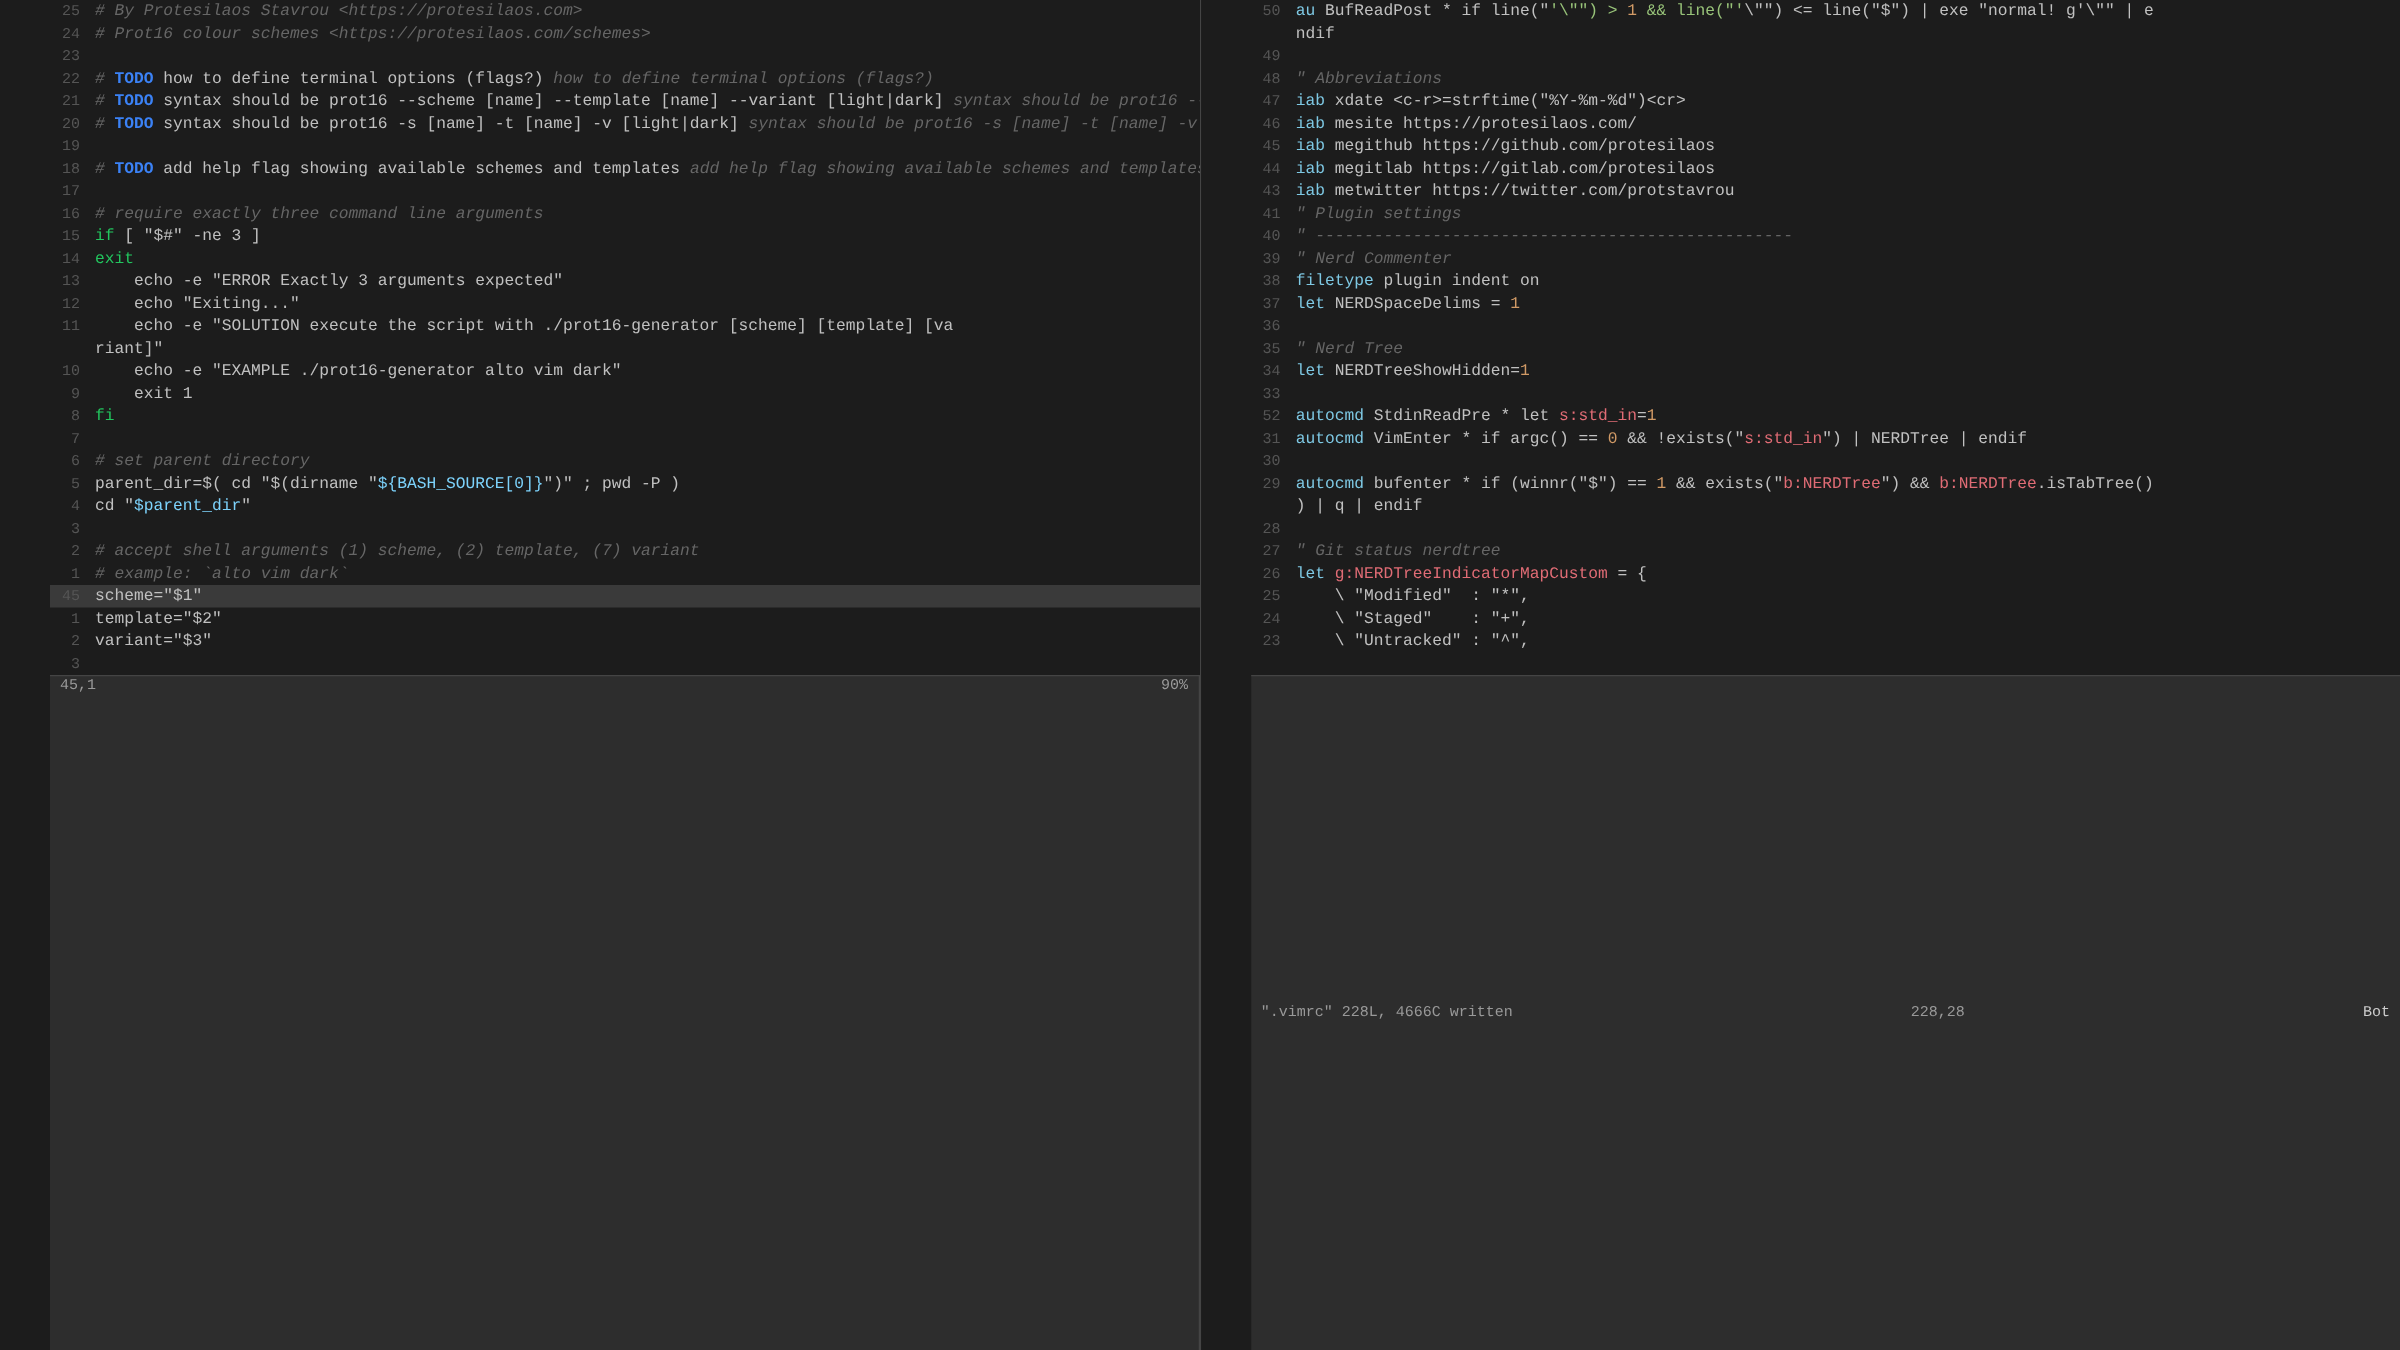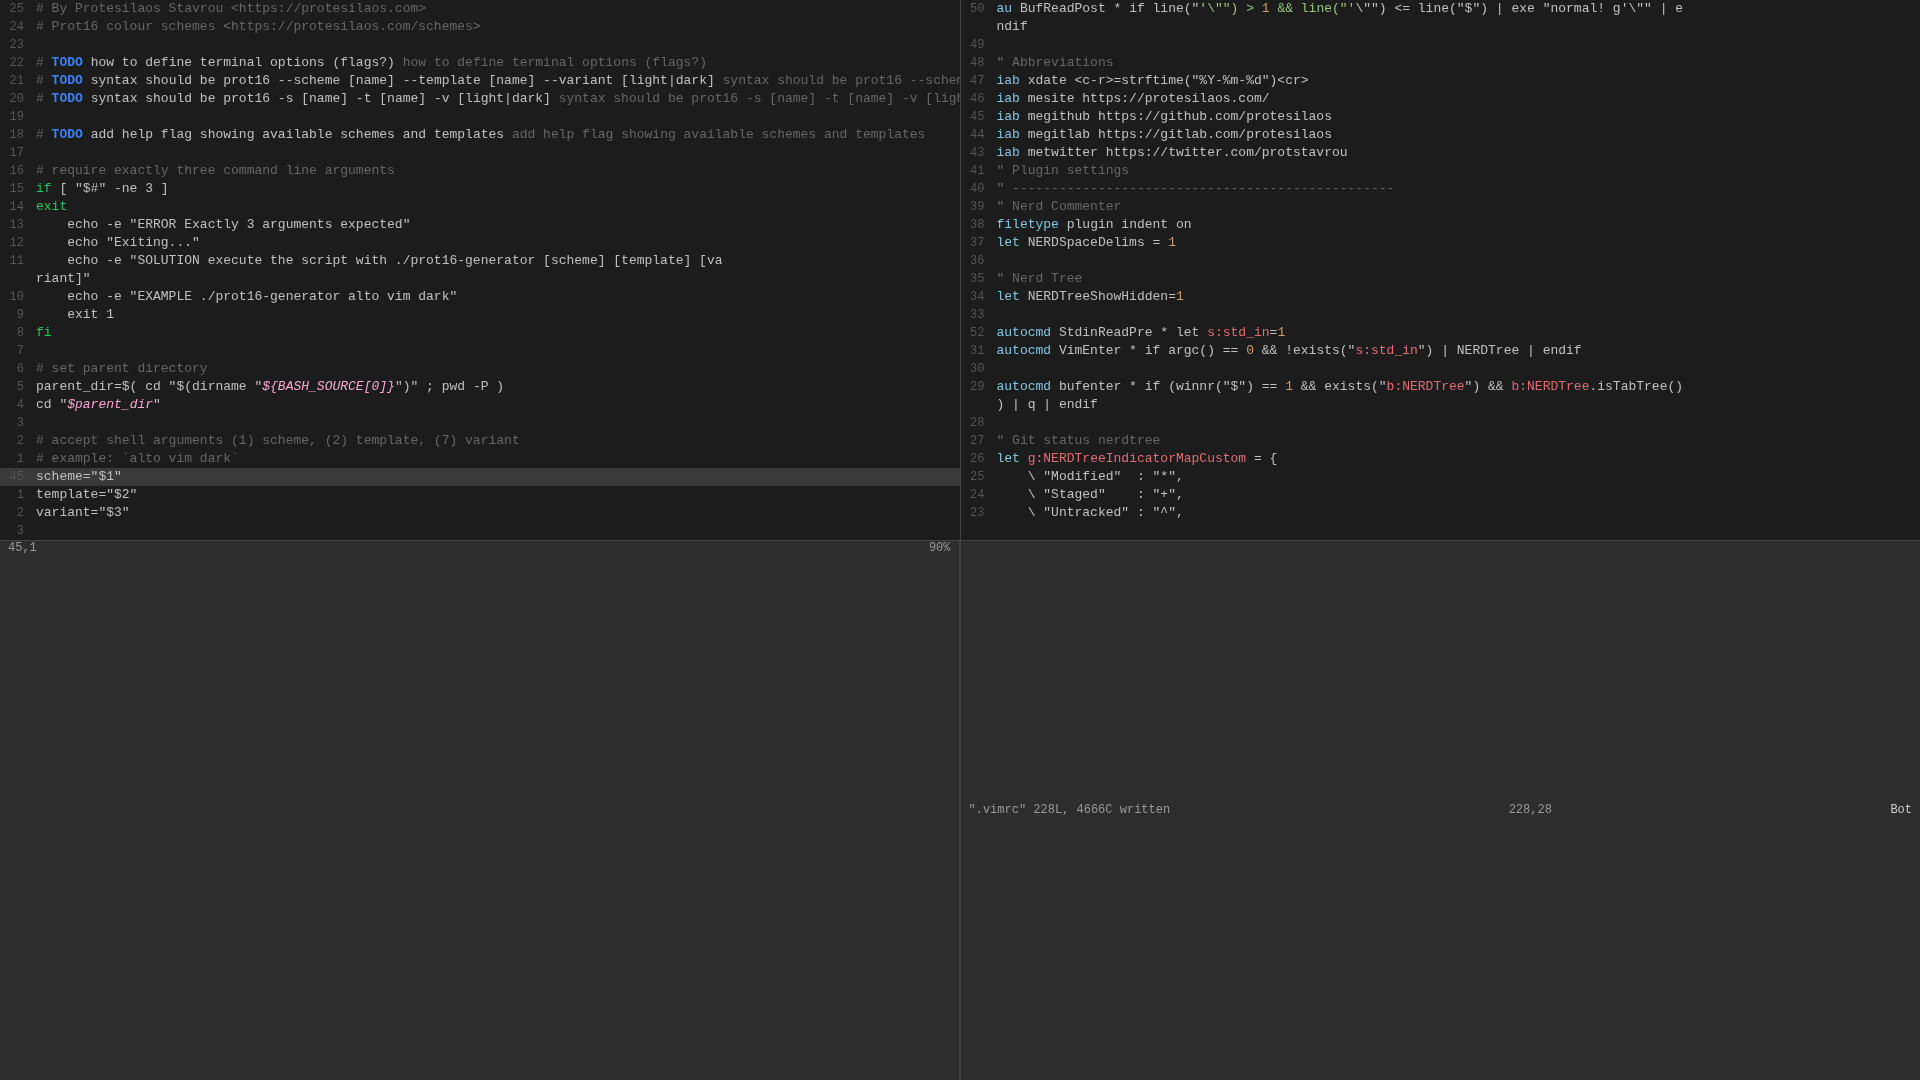--- a/index.html
+++ b/index.html
@@ -18,20 +18,21 @@
       display: flex;
       flex: 1;
       overflow: hidden;
     }
     .pane {
       flex: 1;
       display: flex;
       flex-direction: column;
       overflow: hidden;
       background: #1c1c1c;
+      padding-left: 40px;
     }
     .pane-left {
       border-right: 1px solid #444;
     }
     .code-area {
       flex: 1;
       overflow: hidden;
       padding: 0;
     }
     .code-line {
@@ -50,25 +51,25 @@
       text-align: right;
       padding-right: 8px;
       user-select: none;
       flex-shrink: 0;
       font-size: 12px;
     }
     .line-content {
       flex: 1;
       padding-left: 4px;
     }
-    .c-comment { color: #666; }
+    .c-comment { color: #666; font-style: italic; }
     .c-todo { color: #3b82f6; font-weight: bold; }
     .c-keyword { color: #22c55e; }
     .c-string { color: #98c379; }
-    .c-var { color: #f9a8d4; font-style: italic; }
+    .c-var { color: #7dd3fc; }
     .c-number { color: #d19a66; }
     .c-vimcmd { color: #7ec8e3; }
     .c-vimvar { color: #e06c75; }
     .pane-status-left {
       flex: 1;
       display: flex;
       background: #2d2d2d;
       border-top: 1px solid #444;
       padding: 0 8px;
       font-size: 12px;

